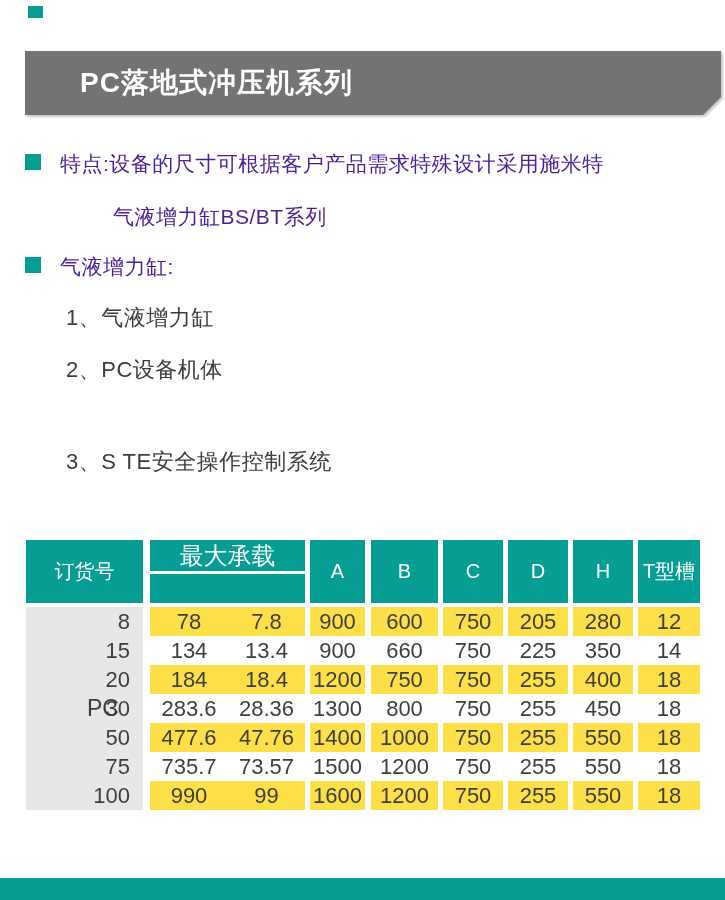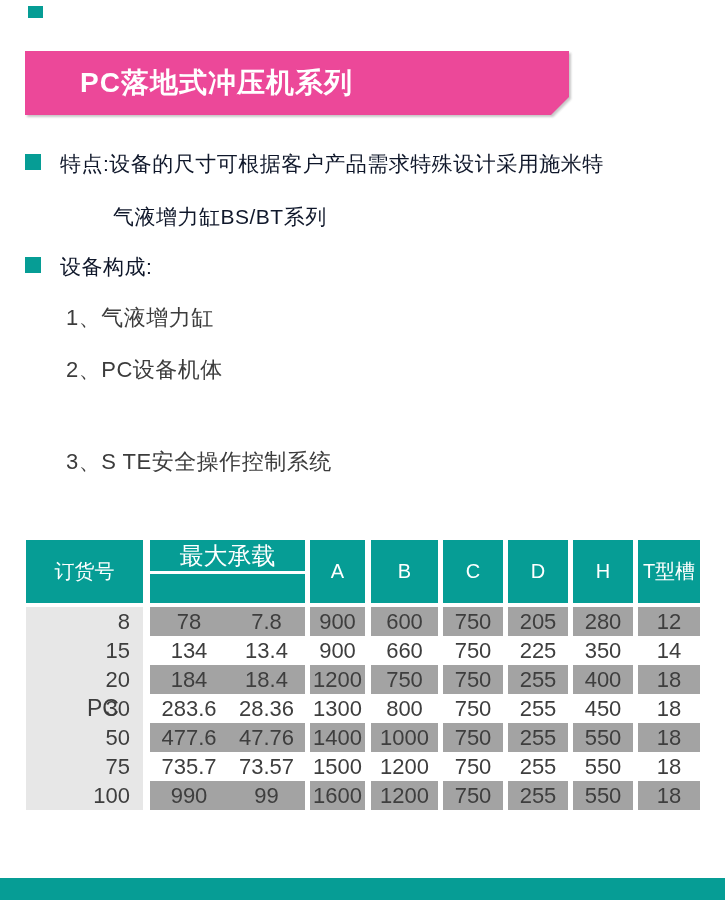--- a/index.html
+++ b/index.html
@@ -5,29 +5,29 @@
   html,body{margin:0;padding:0;background:#ffffff;}
   .page{
     position:relative;width:725px;height:900px;background:#ffffff;overflow:hidden;
     font-family:"Liberation Sans","DejaVu Sans",sans-serif;color:#3c3c3c;
   }
   
   .topmark{position:absolute;left:28px;top:6px;width:15px;height:12px;background:#069d95;}
   
   .banner-wrap{position:absolute;left:25px;top:51px;filter:drop-shadow(2px 2px 1px rgba(130,130,130,.45));}
   .banner{
-    width:544px;height:64px;background:#ec4899;display:flex;align-items:center;
+    width:696px;height:64px;background:#737373;display:flex;align-items:center;
     clip-path:polygon(0 0,100% 0,100% calc(100% - 18px),calc(100% - 18px) 100%,0 100%);
   }
   .banner span{color:#ffffff;font-size:28px;font-weight:bold;padding-left:55px;letter-spacing:1px;}
   
   .sq{position:absolute;width:16px;height:16px;background:#069d95;}
   .sq1{left:25px;top:154px;}
   .sq2{left:25px;top:257px;}
-  .txt{position:absolute;font-size:21px;color:#0f172a;white-space:nowrap;letter-spacing:.5px;}
+  .txt{position:absolute;font-size:21px;color:#4c1d95;white-space:nowrap;letter-spacing:.5px;}
   .feat1{left:60px;top:150px;}
   .feat2{left:113px;top:203px;}
   .feat3{left:60px;top:253px;}
   .item{position:absolute;left:66px;font-size:22px;color:#3c3c3c;white-space:nowrap;letter-spacing:.5px;}
   .item1{top:303px;} .item2{top:355px;} .item3{top:407px;margin-top:40px;}
   
   .spec-table{position:absolute;left:26px;top:540px;width:674px;}
   .tgrid{display:grid;grid-template-columns:117px 7px 78px 77px 5px 55px 6px 67px 5px 60px 5px 60px 5px 60px 5px 62px;}
   .thead .hcell{
     background:#069d95;color:#ffffff;height:63px;line-height:63px;text-align:center;
@@ -43,21 +43,21 @@
   .tbody{position:relative;margin-top:4px;}
   .colstrip{position:absolute;left:0;top:0;width:117px;height:100%;background:#e7e7e7;}
   .pc-label{
     position:absolute;left:0;top:0;width:60px;height:100%;display:flex;align-items:center;
     justify-content:center;font-size:23px;color:#3c3c3c;padding-left:47px;
   }
   .trow{position:relative;height:29px;}
   .trow .cell{
     height:29px;line-height:29px;text-align:center;font-size:22px;color:#3e3e3e;background:transparent;
   }
-  .trow.shade .cell:not(.model-cell){background:#a3a3a3;}
+  .trow.shade .cell:not(.model-cell){background:#fde047;}
   .model-cell{grid-column:1;text-align:right !important;padding-right:13px;box-sizing:border-box;}
   .kn-cell{grid-column:3;} .t-cell{grid-column:4;}
   .a-cell{grid-column:6;} .b-cell{grid-column:8;} .c-cell{grid-column:10;}
   .d-cell{grid-column:12;} .h-cell{grid-column:14;} .slot-cell{grid-column:16;}
   
   .footer-bar{position:absolute;left:0;top:878px;width:725px;height:22px;background:#069d95;}
 </style>
 </head>
 <body>
 
@@ -69,21 +69,21 @@
     <div class="banner">
       <span>PC落地式冲压机系列</span>
     </div>
   </div>
 
   <div class="sq sq1"></div>
   <div class="txt feat1">特点:设备的尺寸可根据客户产品需求特殊设计采用施米特</div>
   <div class="txt feat2">气液增力缸BS/BT系列</div>
 
   <div class="sq sq2"></div>
-  <div class="txt feat3">设备构成:</div>
+  <div class="txt feat3">气液增力缸:</div>
 
   <div class="item item1">1、气液增力缸</div>
   <div class="item item2">2、PC设备机体</div>
   <div class="item item3">3、S TE安全操作控制系统</div>
 
   <div class="spec-table">
     <div class="thead tgrid">
       <div class="hcell c1">订货号</div>
       <div class="hgroup cg">
         <div class="hgtop">最大承载</div>

